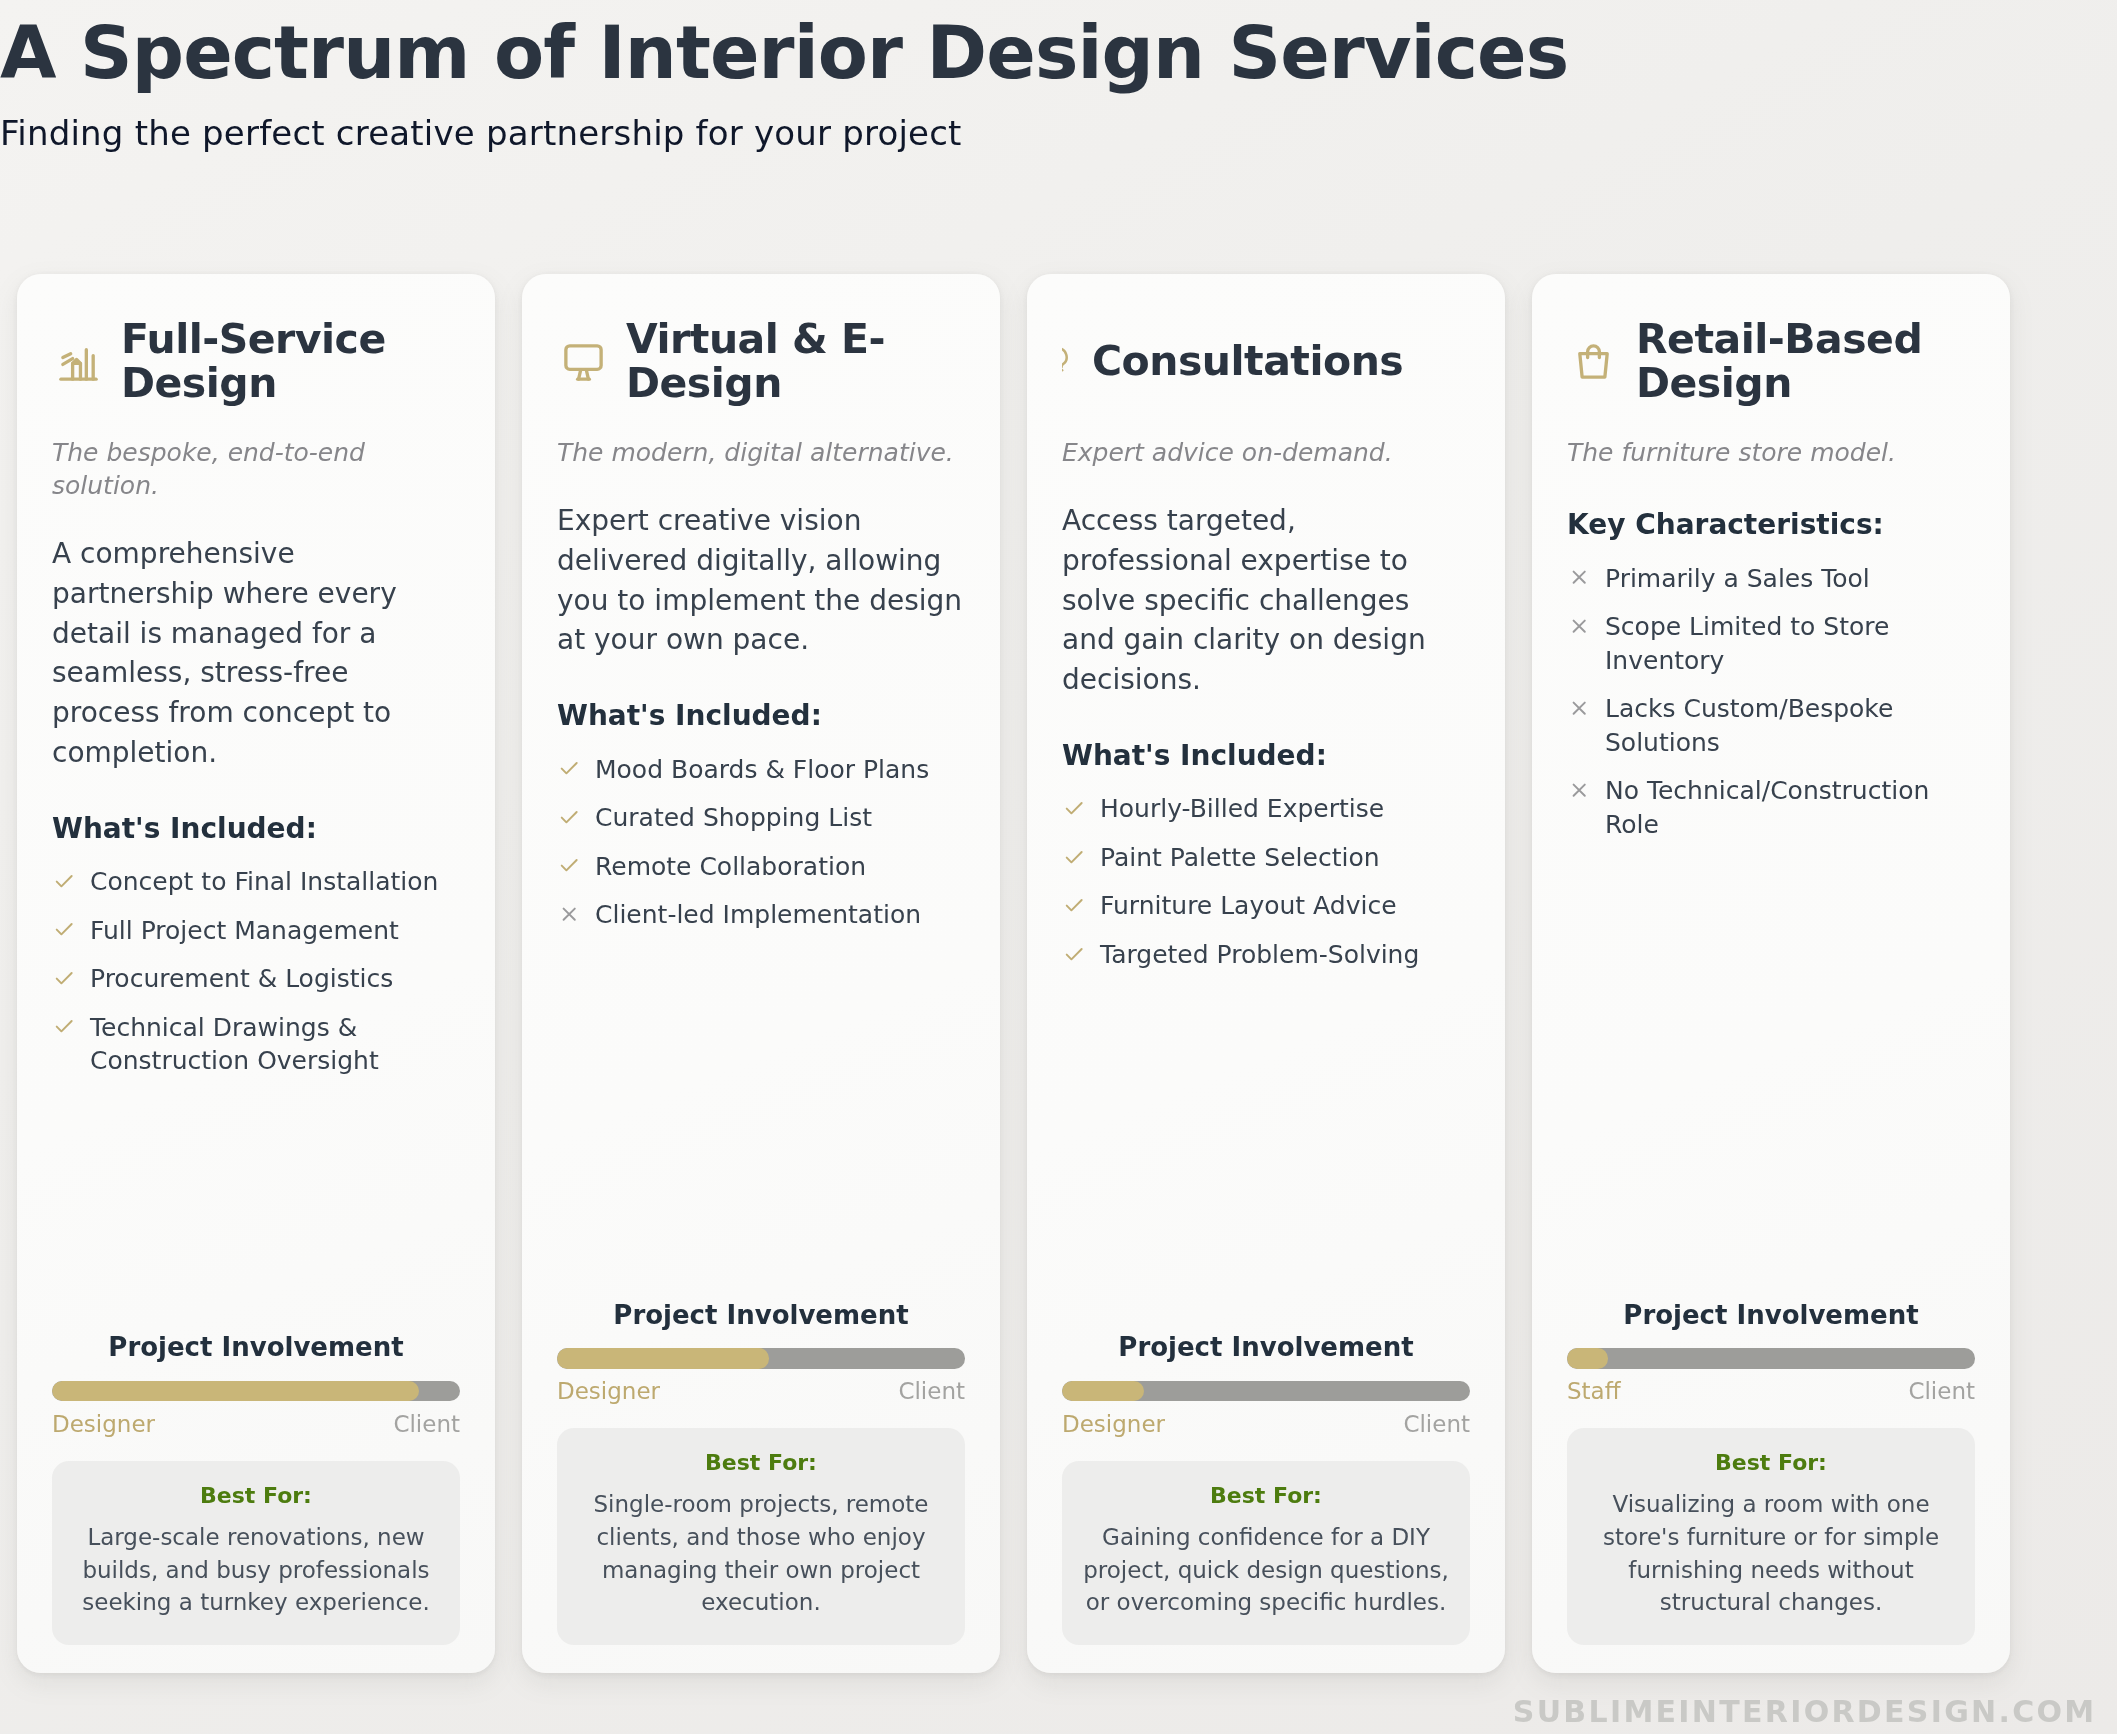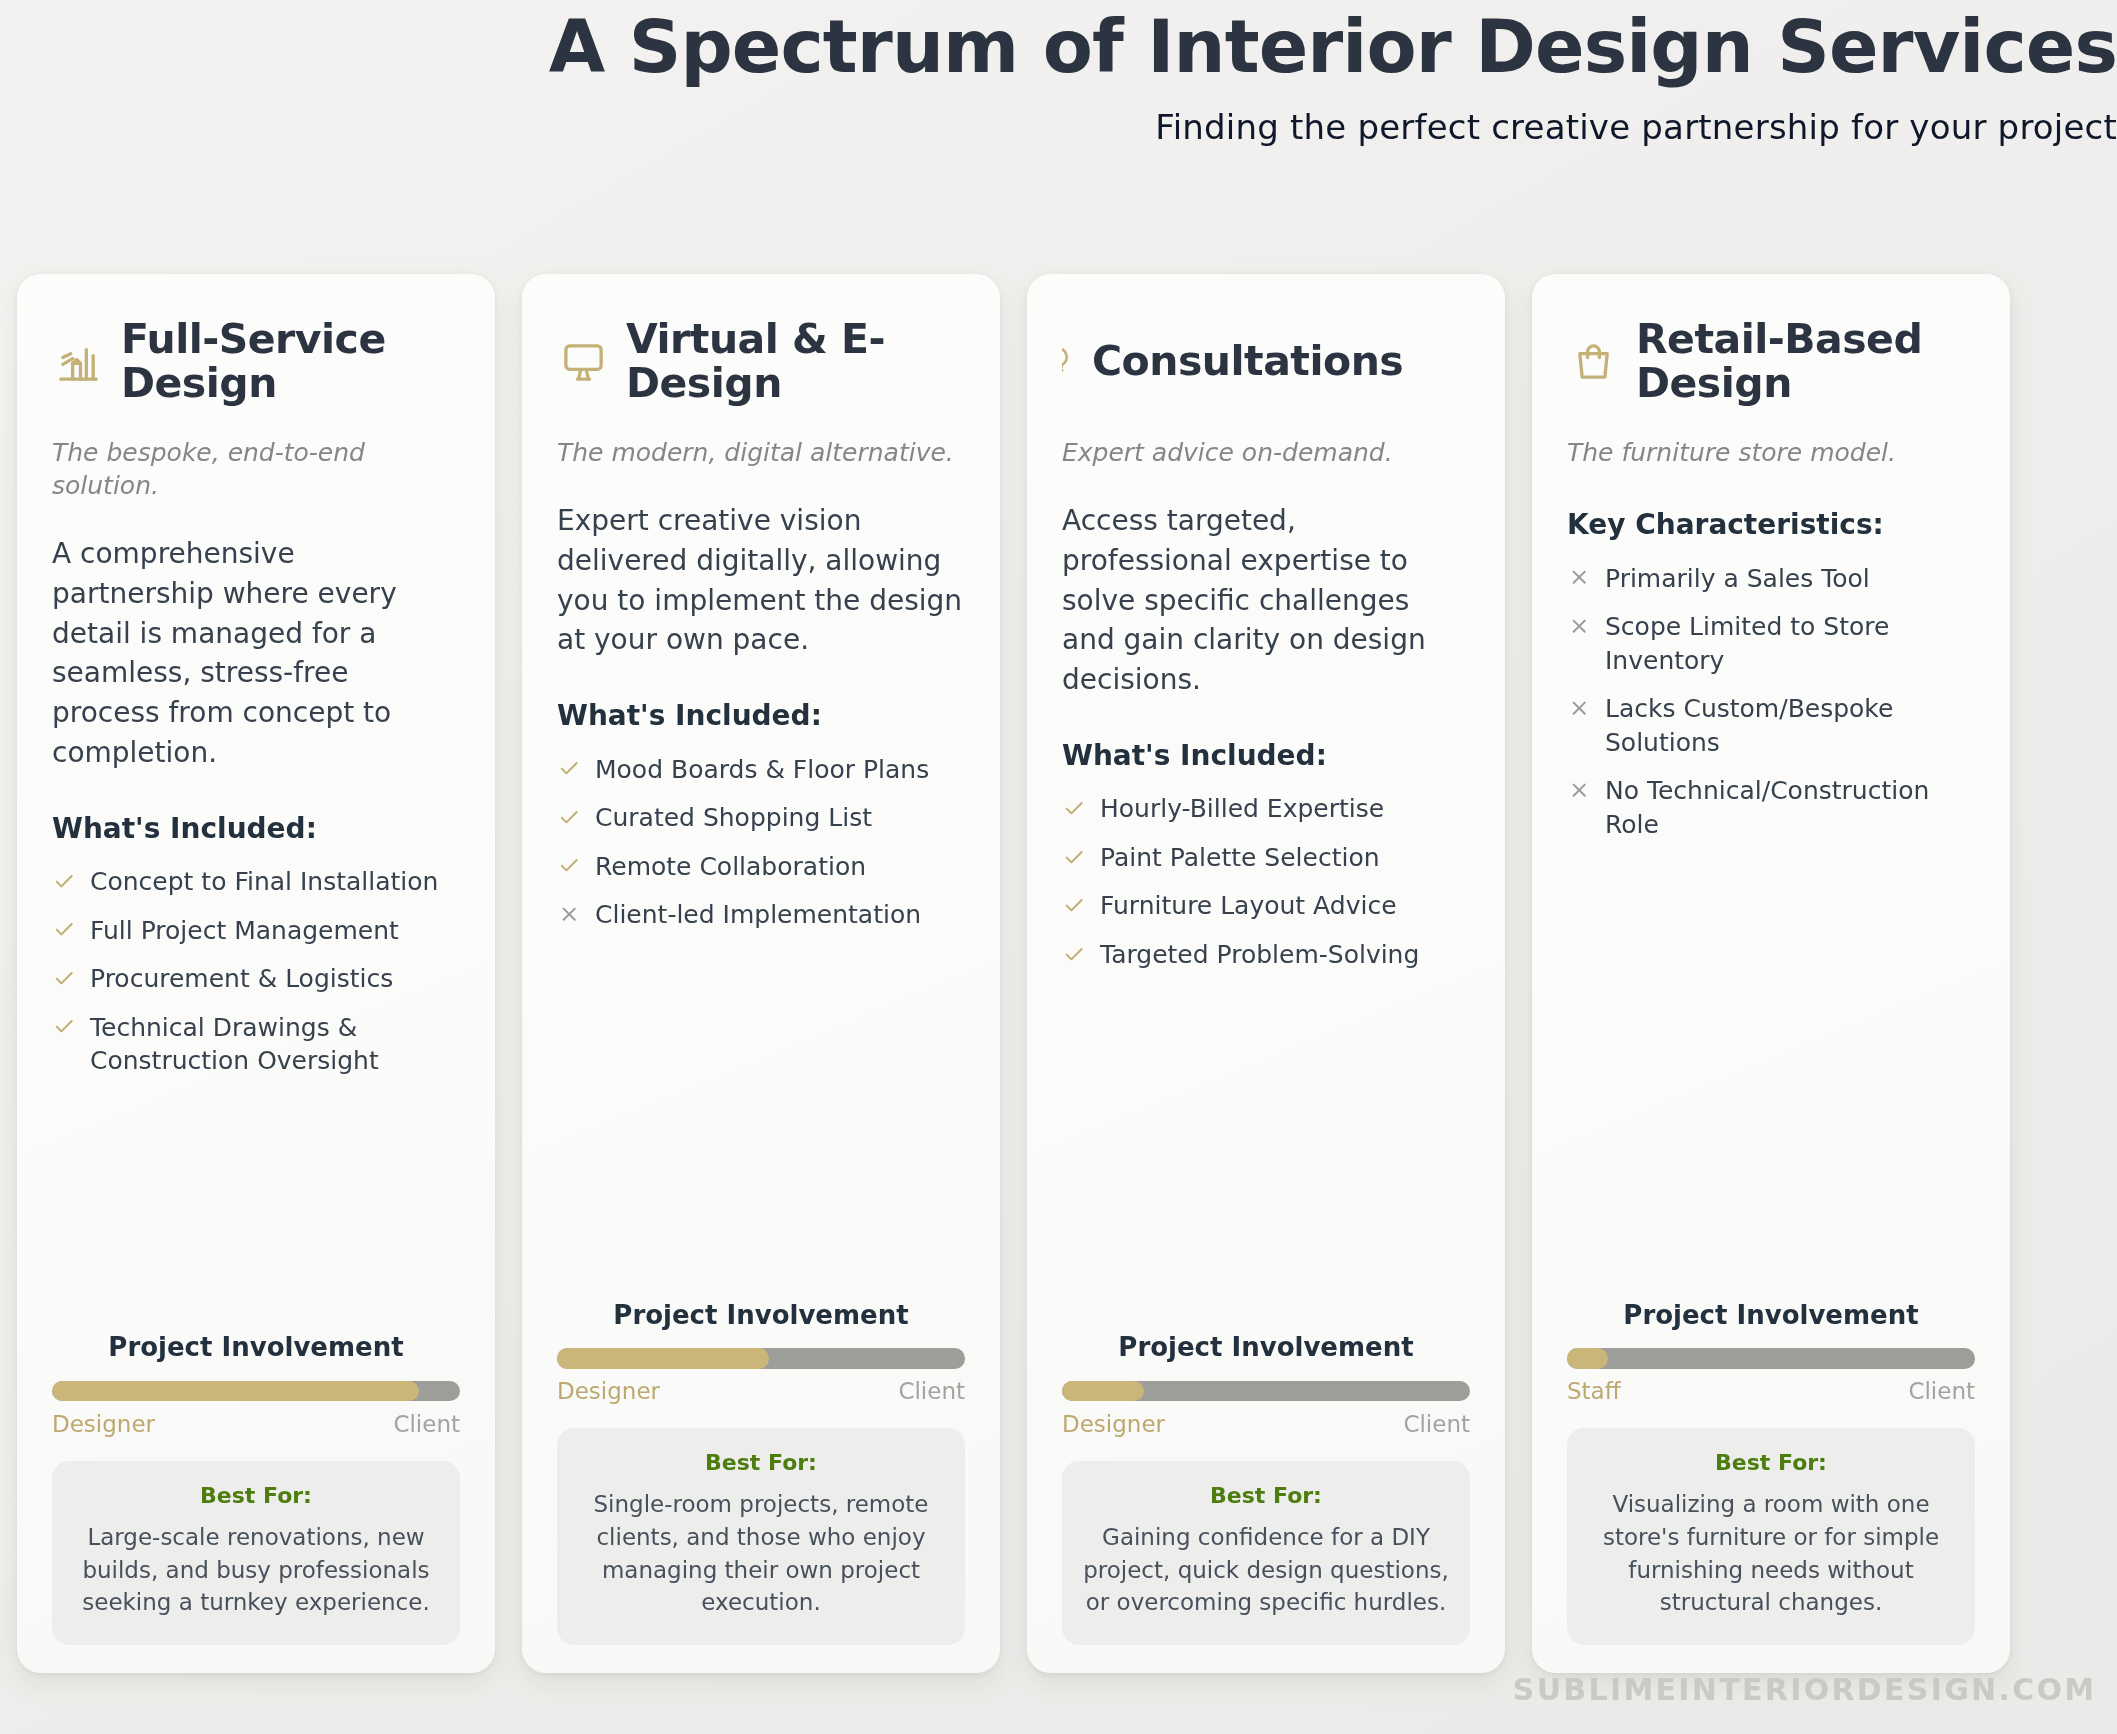--- a/index.html
+++ b/index.html
@@ -11,22 +11,22 @@
     overflow: hidden;
   }
   .page {
     position: relative;
     width: 2117px;
     height: 1735px;
   }
 
   
   .header {
-    padding-top: 6px;
-    text-align: right;
+    padding-top: 12px;
+    text-align: left;
   }
   .main-title {
     font-size: 73px;
     font-weight: 700;
     color: #2b3440;
     letter-spacing: -0.9px;
     line-height: 1.12;
   }
   .subtitle {
     margin-top: 19px;
@@ -180,21 +180,21 @@
   .bestfor-text {
     font-size: 23px;
     color: #47505b;
     line-height: 1.42;
   }
 
   
   .watermark {
     position: absolute;
     right: 20.5px;
-    bottom: 28px;
+    bottom: 6px;
     font-size: 30px;
     font-weight: 700;
     letter-spacing: 2.3px;
     color: #c9c9c6;
   }
 </style>
 </head>
 <body>
 
 <div class="page">

